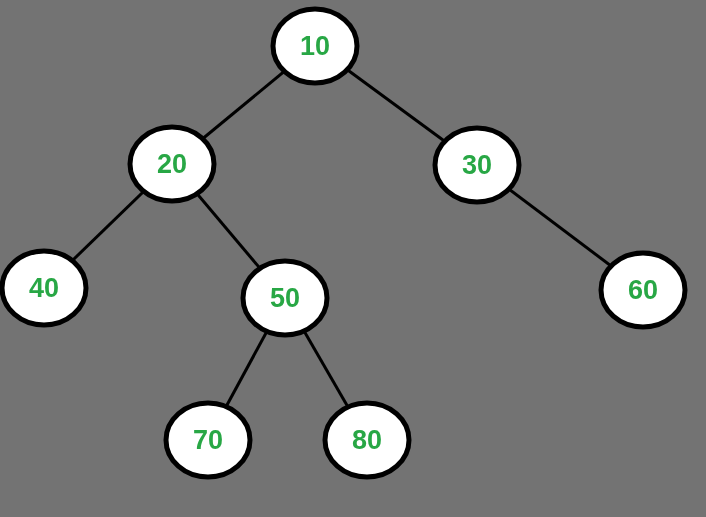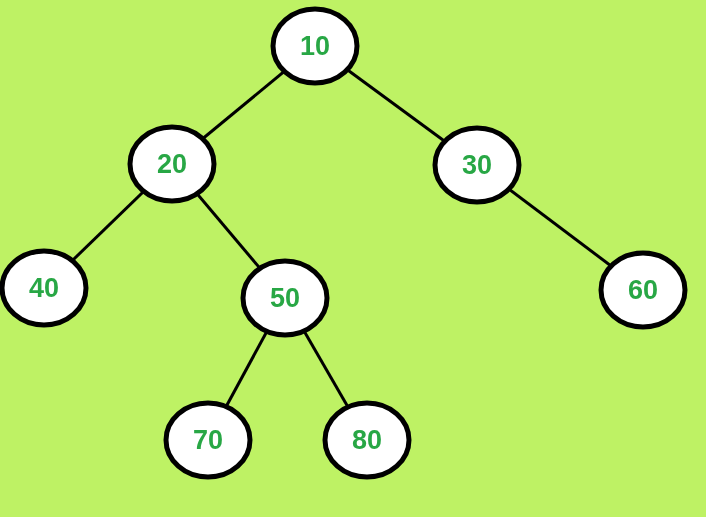--- a/index.html
+++ b/index.html
@@ -5,21 +5,21 @@
   html, body {
     margin: 0;
     padding: 0;
     background: #ffffff;
     font-family: "Liberation Sans", sans-serif;
   }
   .canvas-wrap {
     position: relative;
     width: 706px;
     height: 517px;
-    background: #bef264;
+    background: #737373;
     overflow: hidden;
   }
   svg text {
     font-family: "Liberation Sans", "DejaVu Sans", sans-serif;
     font-weight: bold;
     font-size: 27px;
   }
 </style>
 </head>
 <body>

